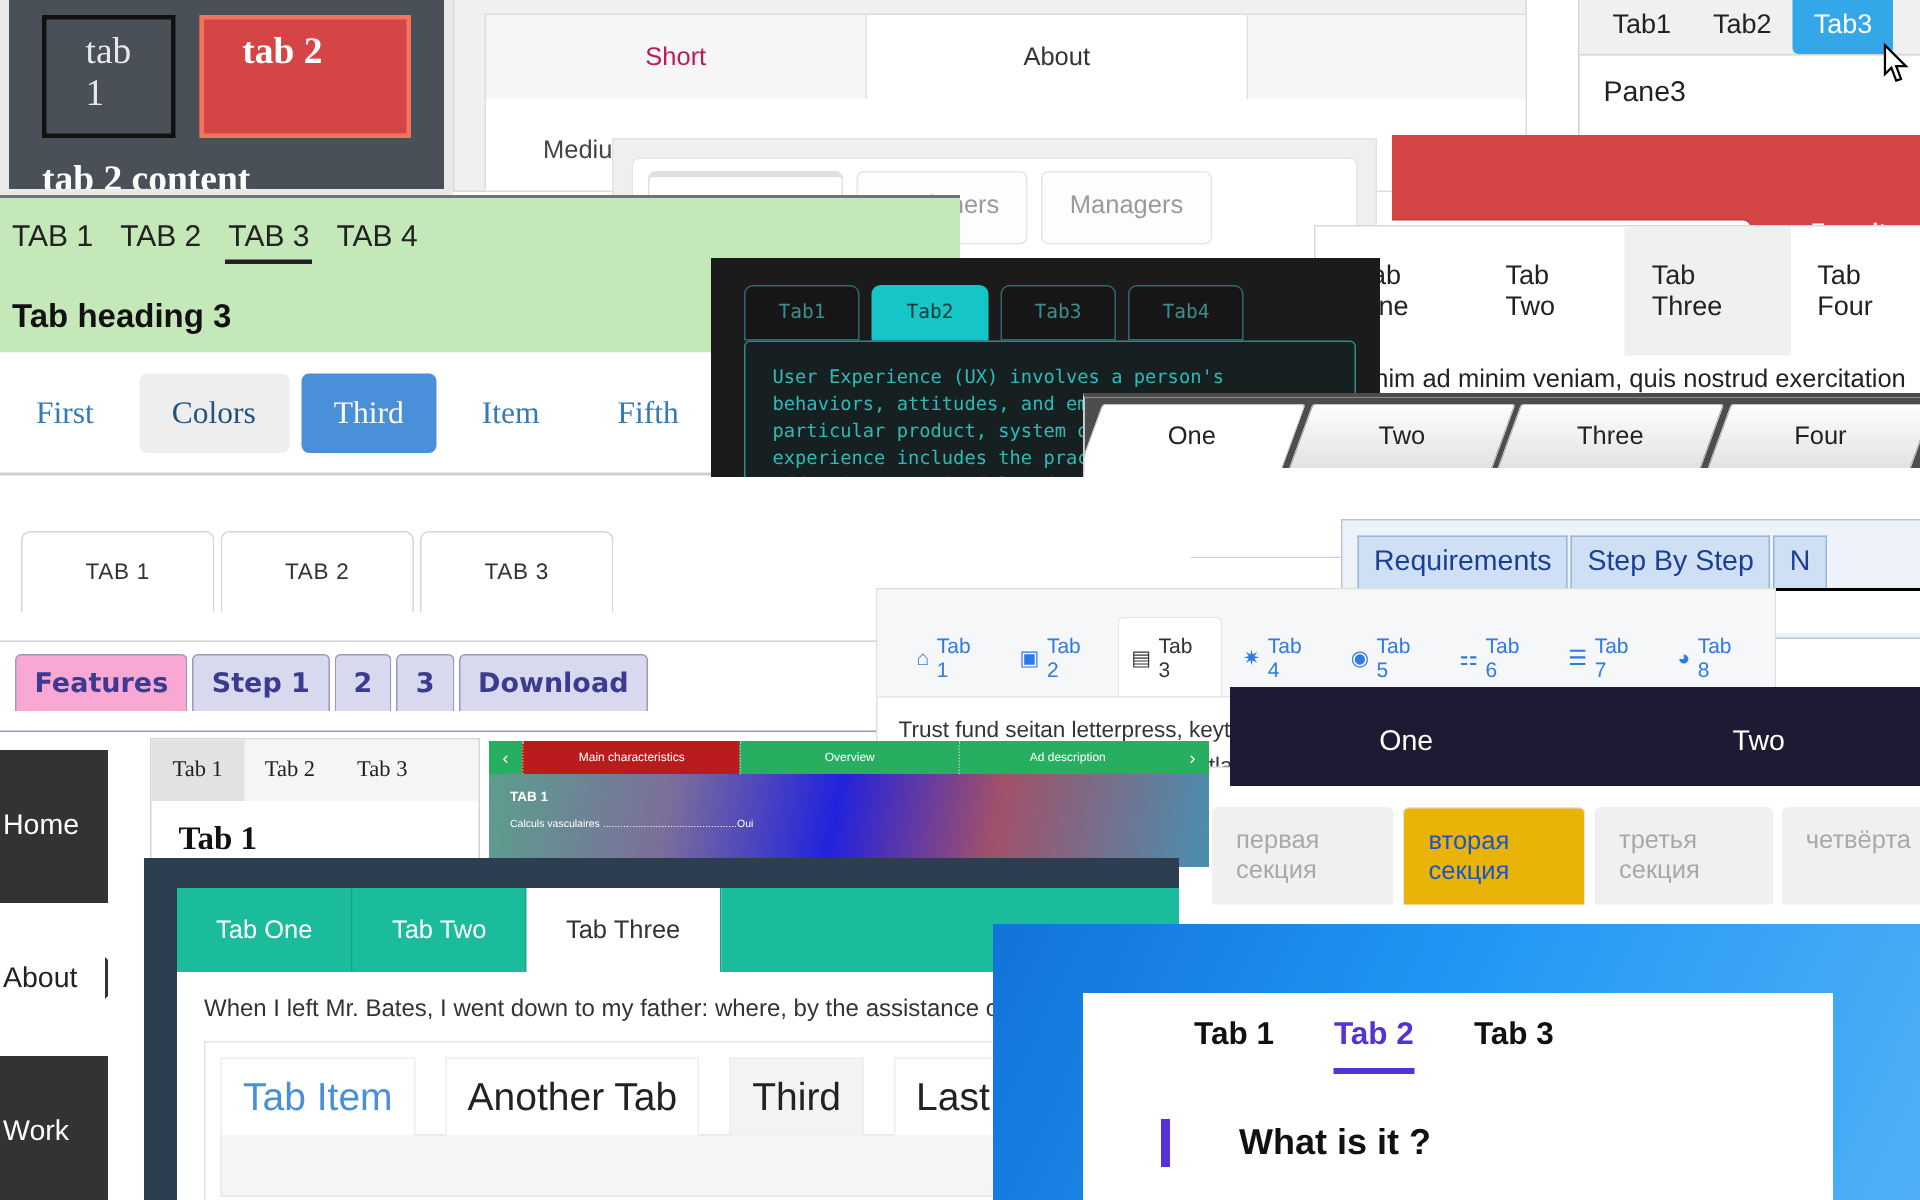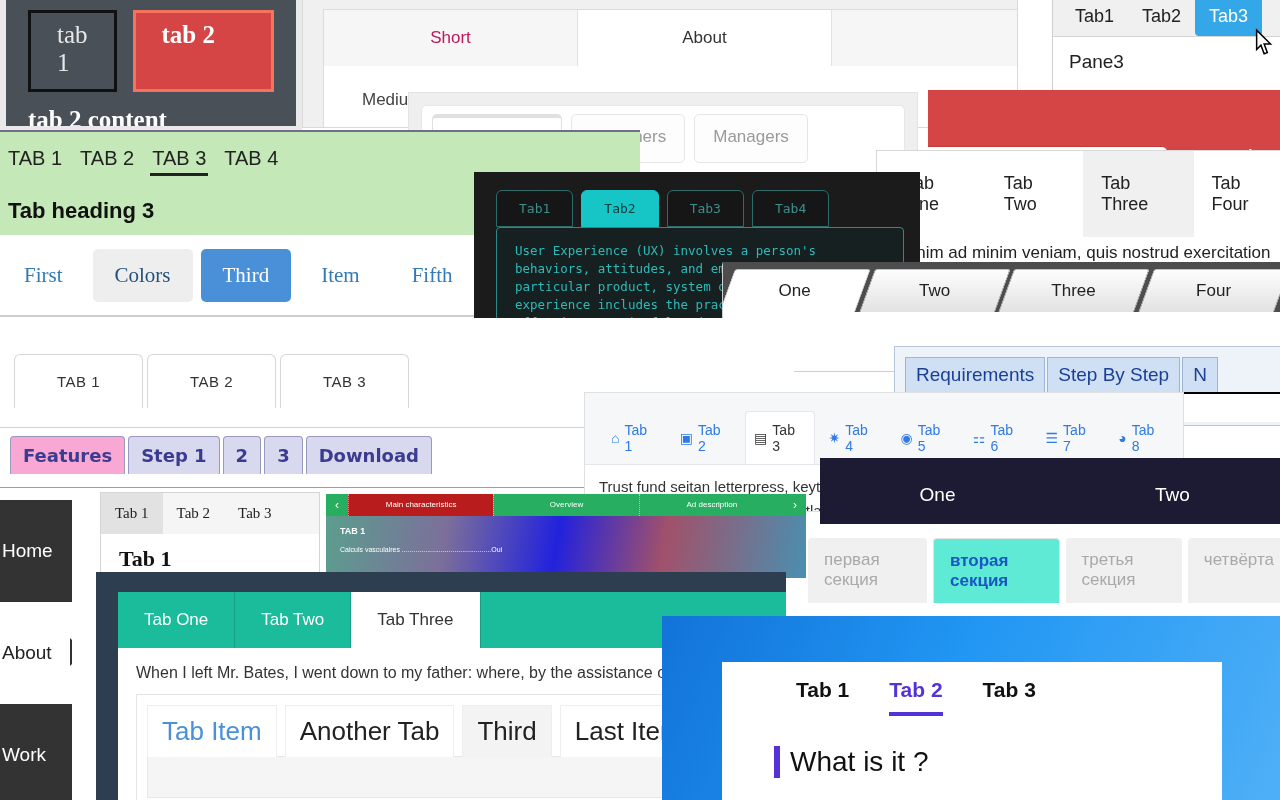--- a/index.html
+++ b/index.html
@@ -132,47 +132,47 @@
   .car-l{font-size:7px;color:#fff;margin-top:10px;}
 
   
   .gt{left:96px;top:572px;width:690px;height:232px;background:#2c3e50;}
   .gt-bar{display:flex;margin:20px 0 0 22px;background:#1abc9c;}
   .gt-tab{font-size:17px;color:#fff;padding:18px 26px;background:#1abc9c;border-right:1px solid #16a085;}
   .gt-tab.active{background:#fff;color:#333;}
   .gt-body{background:#fff;margin-left:22px;height:160px;padding:16px 18px;box-sizing:border-box;}
   .gt-p{font-size:16px;color:#333;}
   .gt-inner{border:1px solid #e4e4e4;margin-top:12px;padding:10px;}
-  .gt-itabs{display:flex;gap:8px;}
+  .gt-itabs{display:flex;gap:20px;}
   .gt-itab{font-size:26px;color:#222;padding:10px 14px;border:1px solid #eee;border-bottom:none;background:#fff;}
   .gt-itab.blue{color:#4a90d9;}
   .gt-itab.grey{background:#f3f3f3;}
   .gt-ibody{background:#f5f5f5;border:1px solid #e6e6e6;height:40px;margin-top:-1px;}
 
   
   .nv{left:820px;top:458px;width:470px;height:66px;background:#1d1b33;}
   .nv-bar{display:flex;}
   .nv-tab{flex:1;text-align:center;font-size:19px;color:#fff;padding:26px 0;}
 
   
   .ru{left:790px;top:524px;width:500px;height:98px;background:#fff;}
   .ru-bar{display:flex;gap:6px;padding:14px 0 0 18px;}
   .ru-tab{font-size:17px;color:#a9a9a9;background:#f0f0f0;border-radius:4px 4px 0 0;padding:12px 16px;}
-  .ru-tab.active{background:#5eead4;color:#1a56c4;font-weight:bold;border:1px solid #e3e3e3;border-bottom:none;}
+  .ru-tab.active{background:#eab308;color:#1a56c4;font-weight:normal;border:1px solid #e3e3e3;border-bottom:none;}
   .ru-body{font-size:17px;color:#222;padding:14px 0 0 22px;}
 
   
   .bg{left:662px;top:616px;width:618px;height:190px;background:linear-gradient(115deg,#1273d8 0%,#2196f3 45%,#4fb0f7 100%);}
   .bg-card{position:absolute;left:60px;top:46px;width:500px;height:150px;background:#fff;}
   .bg-tabs{display:flex;gap:40px;padding:16px 0 0 74px;}
   .bg-tab{font-size:21px;font-weight:bold;color:#111;padding-bottom:10px;}
   .bg-tab.active{color:#5531d8;border-bottom:4px solid #5531d8;}
   .bg-h{display:flex;align-items:center;gap:10px;padding:30px 0 0 52px;}
   .bg-h .bar{width:6px;height:32px;background:#5531d8;}
-  .bg-h span{font-size:28px;font-weight:normal;color:#111;}
+  .bg-h span{font-size:24px;font-weight:bold;color:#111;margin-left:36px;}
 </style>
 </head>
 <body>
 
 <div class="layer sml">
   <div class="sml-bar">
     <div class="sml-tab">Short</div>
     <div class="sml-tab active">About</div>
   </div>
   <div class="sml-body">

